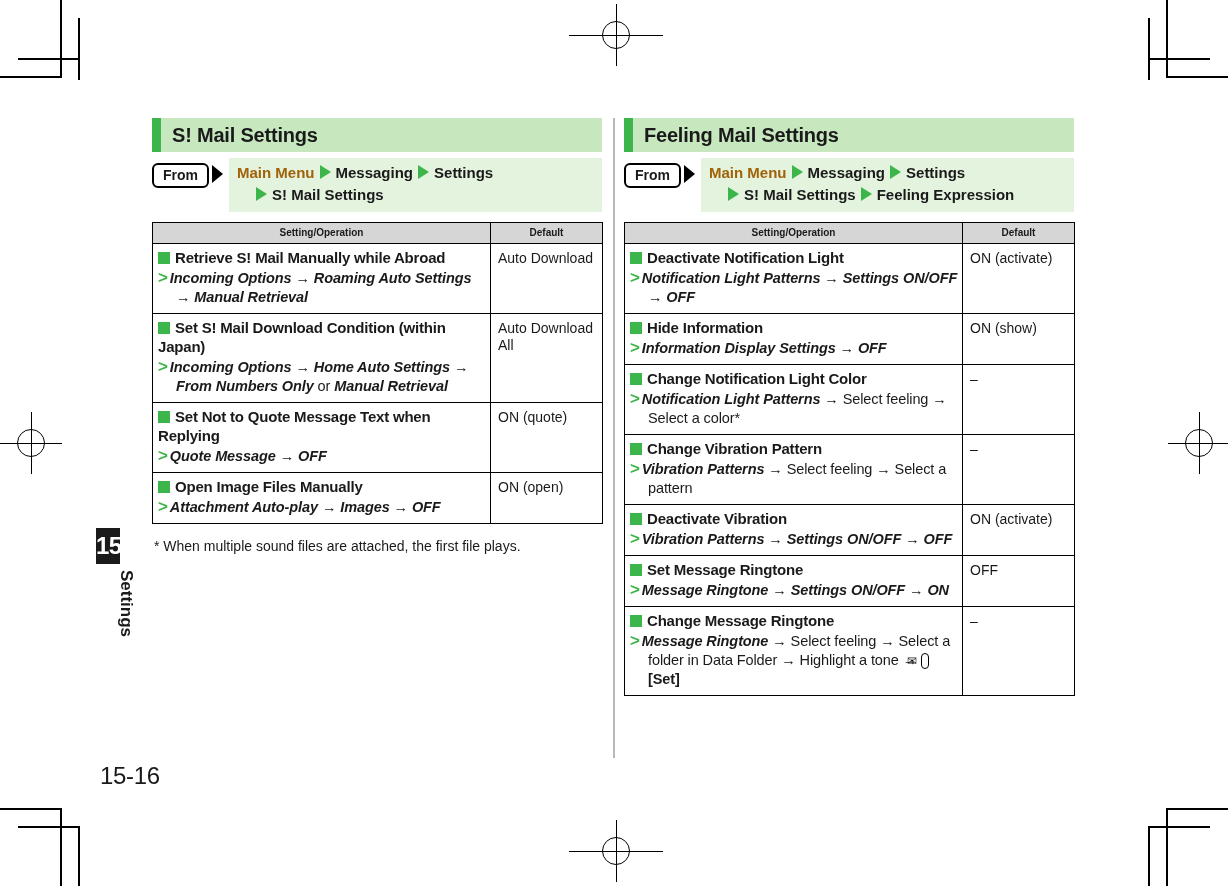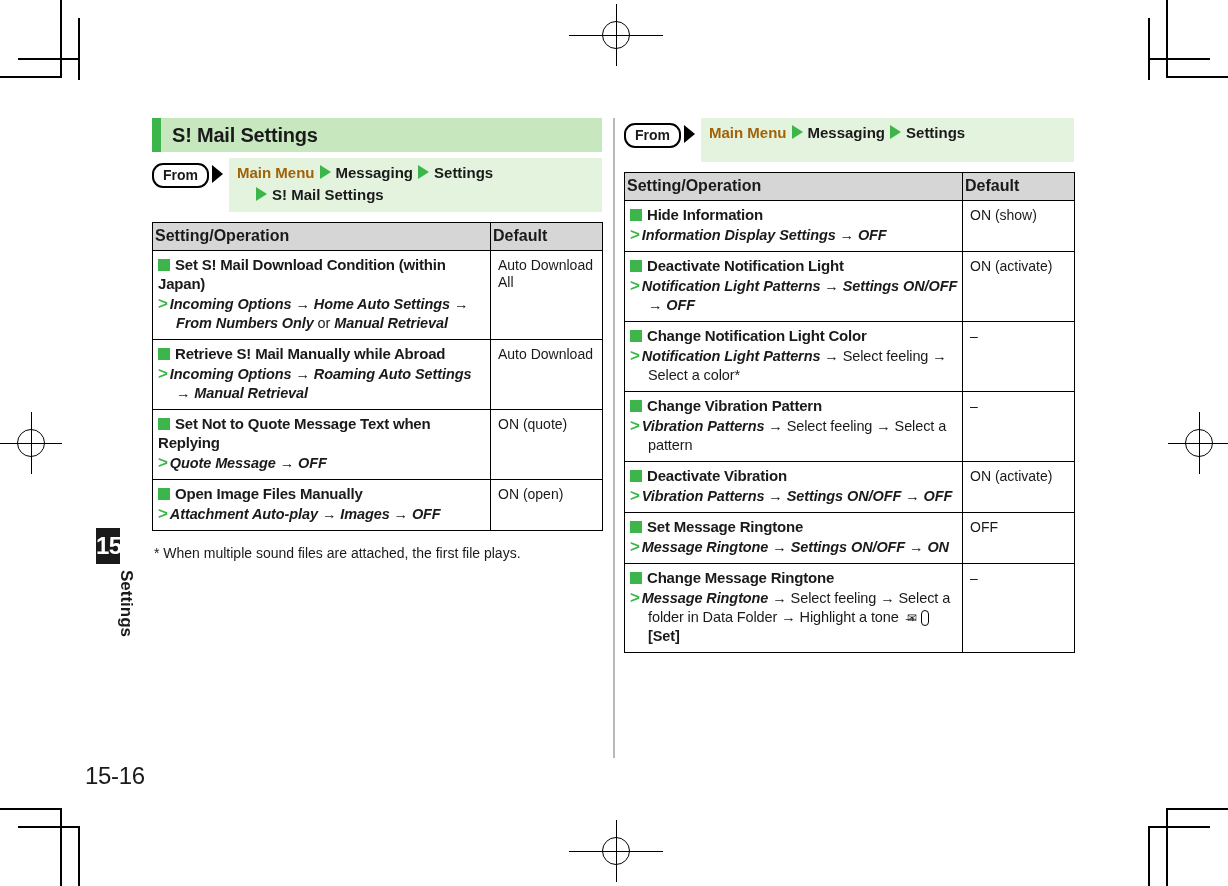--- a/index.html
+++ b/index.html
@@ -27,21 +27,21 @@
     width: 24px; height: 36px; background: #1a1a1a; color: #fff;
     font-weight: bold; font-size: 24px; line-height: 36px; text-align: center;
     letter-spacing: -0.5px;
   }
   .chapter-label {
     position: absolute; left: 96px; top: 570px; width: 40px;
     font-weight: bold; font-size: 17px; color: #1a1a1a;
     writing-mode: vertical-rl; text-orientation: mixed; letter-spacing: 0px;
   }
   .page-number {
-    position: absolute; left: 85px; top: 762px;
+    position: absolute; left: 100px; top: 762px;
     font-size: 24px; color: #1a1a1a; letter-spacing: -0.3px;
   }
 
   
   .col-divider { position: absolute; left: 613px; top: 118px; width: 2px; height: 640px; background: #b9b9b9; }
 
   
   .col { position: absolute; top: 118px; width: 450px; }
   .col-left  { left: 152px; }
   .col-right { left: 624px; }
@@ -54,21 +54,21 @@
   .sec-accent { width: 9px; height: 34px; background: #3cb54a; flex: 0 0 9px; }
   .sec-title {
     font-weight: bold; font-size: 20px; color: #1a1a1a;
     padding-left: 11px; letter-spacing: -0.2px;
   }
 
   
   .from-row { position: relative; display: flex; align-items: stretch; min-height: 44px; }
   .from-tag-wrap { position: relative; z-index: 2; display: flex; align-items: flex-start; padding-top: 5px; flex: 0 0 auto; }
   .from-tag {
-    border: 2px solid #000; border-radius: 11px; background: #fff;
+    border: 2px solid #000; border-radius: 6px; background: #fff;
     font-weight: bold; font-size: 14px; color: #1a1a1a;
     padding: 1px 9px 2px; line-height: 18px; min-width: 56px; text-align: center;
   }
   .from-arrow {
     width: 0; height: 0; margin-left: 3px; margin-top: 2px;
     border-top: 9px solid transparent; border-bottom: 9px solid transparent;
     border-left: 11px solid #000;
   }
   .from-crumbs {
     background: #e3f3de; flex: 1 1 auto; margin-left: 6px;
@@ -85,22 +85,22 @@
 
   
   table.spec {
     border-collapse: collapse; width: 450px;
     margin-top: 10px; table-layout: fixed;
   }
   table.spec th, table.spec td {
     border: 1px solid #000; vertical-align: top;
   }
   table.spec thead th {
-    background: #d6d6d6; text-align: left; font-weight: bold;
-    font-size: 16px; padding: 4px 2px 5px; color: #1a1a1a;
+    background: #d6d6d6; text-align: center; font-weight: bold;
+    font-size: 10px; padding: 4px 2px 5px; color: #1a1a1a;
   }
   td.op { padding: 4px 4px 6px 5px; }
   td.def {
     padding: 6px 5px 6px 7px; font-size: 14px; line-height: 17px; color: #1a1a1a;
     vertical-align: middle;
   }
   .op-title {
     font-weight: bold; font-size: 15px; line-height: 19px; color: #1a1a1a;
     letter-spacing: -0.2px;
   }
@@ -200,31 +200,31 @@
         </colgroup>
         <thead>
           <tr>
             <th>Setting/Operation</th>
             <th>Default</th>
           </tr>
         </thead>
         <tbody>
           <tr>
             <td class="op">
+              <div class="op-title"><span class="sq"></span>Retrieve S! Mail Manually while Abroad</div>
+              <div class="op-path"><span class="gt">&gt;</span><span class="bi">Incoming Options</span> <span class="ar">→</span> <span class="bi">Roaming Auto Settings</span> <span class="ar">→</span> <span class="bi">Manual Retrieval</span></div>
+            </td>
+            <td class="def">Auto Download</td>
+          </tr>
+          <tr>
+            <td class="op">
               <div class="op-title"><span class="sq"></span>Set S! Mail Download Condition (within Japan)</div>
               <div class="op-path"><span class="gt">&gt;</span><span class="bi">Incoming Options</span> <span class="ar">→</span> <span class="bi">Home Auto Settings</span> <span class="ar">→</span> <span class="bi">From Numbers Only</span> or <span class="bi">Manual Retrieval</span></div>
             </td>
             <td class="def">Auto Download All</td>
-          </tr>
-          <tr>
-            <td class="op">
-              <div class="op-title"><span class="sq"></span>Retrieve S! Mail Manually while Abroad</div>
-              <div class="op-path"><span class="gt">&gt;</span><span class="bi">Incoming Options</span> <span class="ar">→</span> <span class="bi">Roaming Auto Settings</span> <span class="ar">→</span> <span class="bi">Manual Retrieval</span></div>
-            </td>
-            <td class="def">Auto Download</td>
           </tr>
           <tr>
             <td class="op">
               <div class="op-title"><span class="sq"></span>Set Not to Quote Message Text when Replying</div>
               <div class="op-path"><span class="gt">&gt;</span><span class="bi">Quote Message</span> <span class="ar">→</span> <span class="bi">OFF</span></div>
             </td>
             <td class="def">ON (quote)</td>
           </tr>
           <tr>
             <td class="op">
@@ -232,54 +232,59 @@
               <div class="op-path"><span class="gt">&gt;</span><span class="bi">Attachment Auto-play</span> <span class="ar">→</span> <span class="bi">Images</span> <span class="ar">→</span> <span class="bi">OFF</span></div>
             </td>
             <td class="def">ON (open)</td>
           </tr>
         </tbody>
       </table>
       <div class="footnote">* When multiple sound files are attached, the first file plays.</div>
     </div>
 
   <div class="col col-right">
+      <div class="sec-header">
+        <div class="sec-accent"></div>
+        <div class="sec-title">Feeling Mail Settings</div>
+      </div>
       <div class="from-row">
         <div class="from-tag-wrap">
           <div class="from-tag">From</div>
           <div class="from-arrow"></div>
         </div>
         <div class="from-crumbs">
           <div><span class="crumb-first">Main Menu</span><span class="tri"></span><span>Messaging</span><span class="tri"></span><span>Settings</span></div>
+          <div><span class="crumb-indent"></span><span class="tri"></span><span>S! Mail Settings</span><span class="tri"></span><span>Feeling Expression</span></div>
         </div>
       </div>
       <table class="spec">
         <colgroup>
           <col style="width:338px">
           <col style="width:112px">
         </colgroup>
         <thead>
           <tr>
             <th>Setting/Operation</th>
             <th>Default</th>
           </tr>
         </thead>
         <tbody>
           <tr>
             <td class="op">
+              <div class="op-title"><span class="sq"></span>Deactivate Notification Light</div>
+              <div class="op-path"><span class="gt">&gt;</span><span class="bi">Notification Light Patterns</span> <span class="ar">→</span> <span class="bi">Settings ON/OFF</span> <span class="ar">→</span> <span class="bi">OFF</span></div>
+            </td>
+            <td class="def">ON (activate)</td>
+          </tr>
+          <tr>
+            <td class="op">
               <div class="op-title"><span class="sq"></span>Hide Information</div>
               <div class="op-path"><span class="gt">&gt;</span><span class="bi">Information Display Settings</span> <span class="ar">→</span> <span class="bi">OFF</span></div>
             </td>
             <td class="def">ON (show)</td>
-          </tr>
-          <tr>
-            <td class="op">
-              <div class="op-title"><span class="sq"></span>Deactivate Notification Light</div>
-              <div class="op-path"><span class="gt">&gt;</span><span class="bi">Notification Light Patterns</span> <span class="ar">→</span> <span class="bi">Settings ON/OFF</span> <span class="ar">→</span> <span class="bi">OFF</span></div>
-            </td>
-            <td class="def">ON (activate)</td>
           </tr>
           <tr>
             <td class="op">
               <div class="op-title"><span class="sq"></span>Change Notification Light Color</div>
               <div class="op-path"><span class="gt">&gt;</span><span class="bi">Notification Light Patterns</span> <span class="ar">→</span> Select feeling <span class="ar">→</span> Select a color*</div>
             </td>
             <td class="def">–</td>
           </tr>
           <tr>
             <td class="op">

